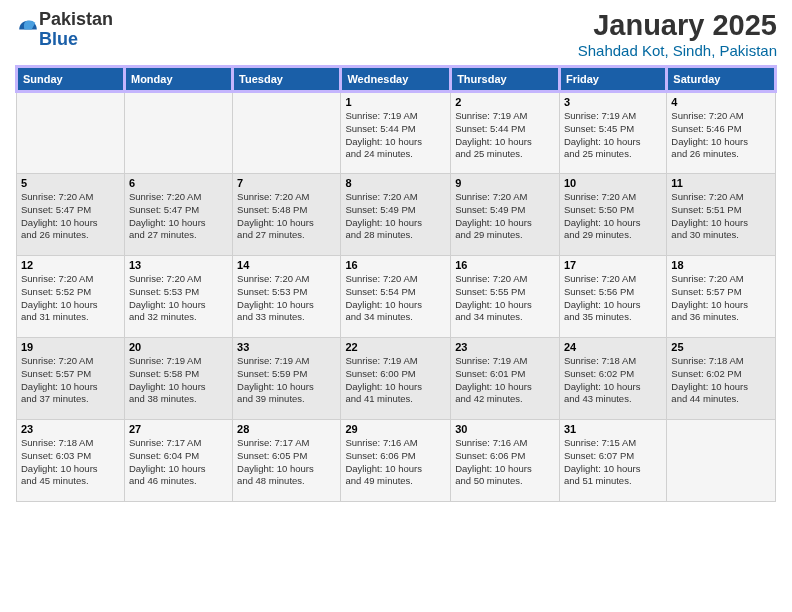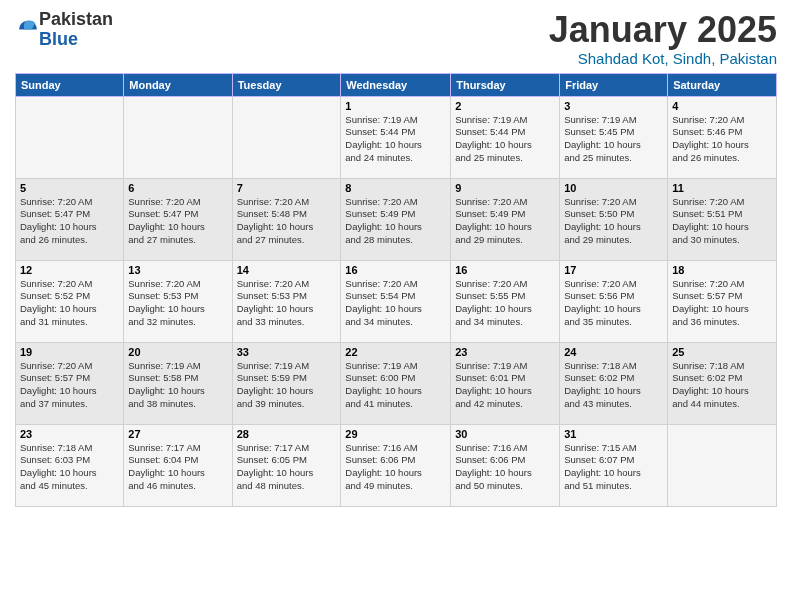--- a/index.html
+++ b/index.html
@@ -34,21 +34,21 @@
     .logo-blue { color: #1a5fa8; margin-top: 28px; }
     .logo-icon {
       width: 22px;
       height: 22px;
       margin-left: 2px;
     }
     .title-block {
       text-align: right;
     }
     .title-block h1 {
-      font-size: 36px;
+      font-size: 29px;
       font-weight: bold;
       color: #333;
       line-height: 1.1;
     }
     .title-block h2 {
       font-size: 15px;
       font-weight: normal;
       color: #0369a1;
     }
     .calendar {
@@ -56,21 +56,21 @@
       border-collapse: collapse;
       font-size: 10px;
     }
     .calendar thead th {
       background-color: #1a5fa8;
       color: #fff;
       text-align: left;
       padding: 5px 5px;
       font-size: 11px;
       font-weight: bold;
-      border: 1px solid #c4b5fd;
+      border: 3px solid #c4b5fd;
     }
     .calendar tbody td {
       vertical-align: top;
       border: 1px solid #d0d0d0;
       padding: 3px 4px;
       width: 113px;
       height: 82px;
     }
     .calendar tbody tr:nth-child(odd) td {
       background-color: #f5f5f5;

